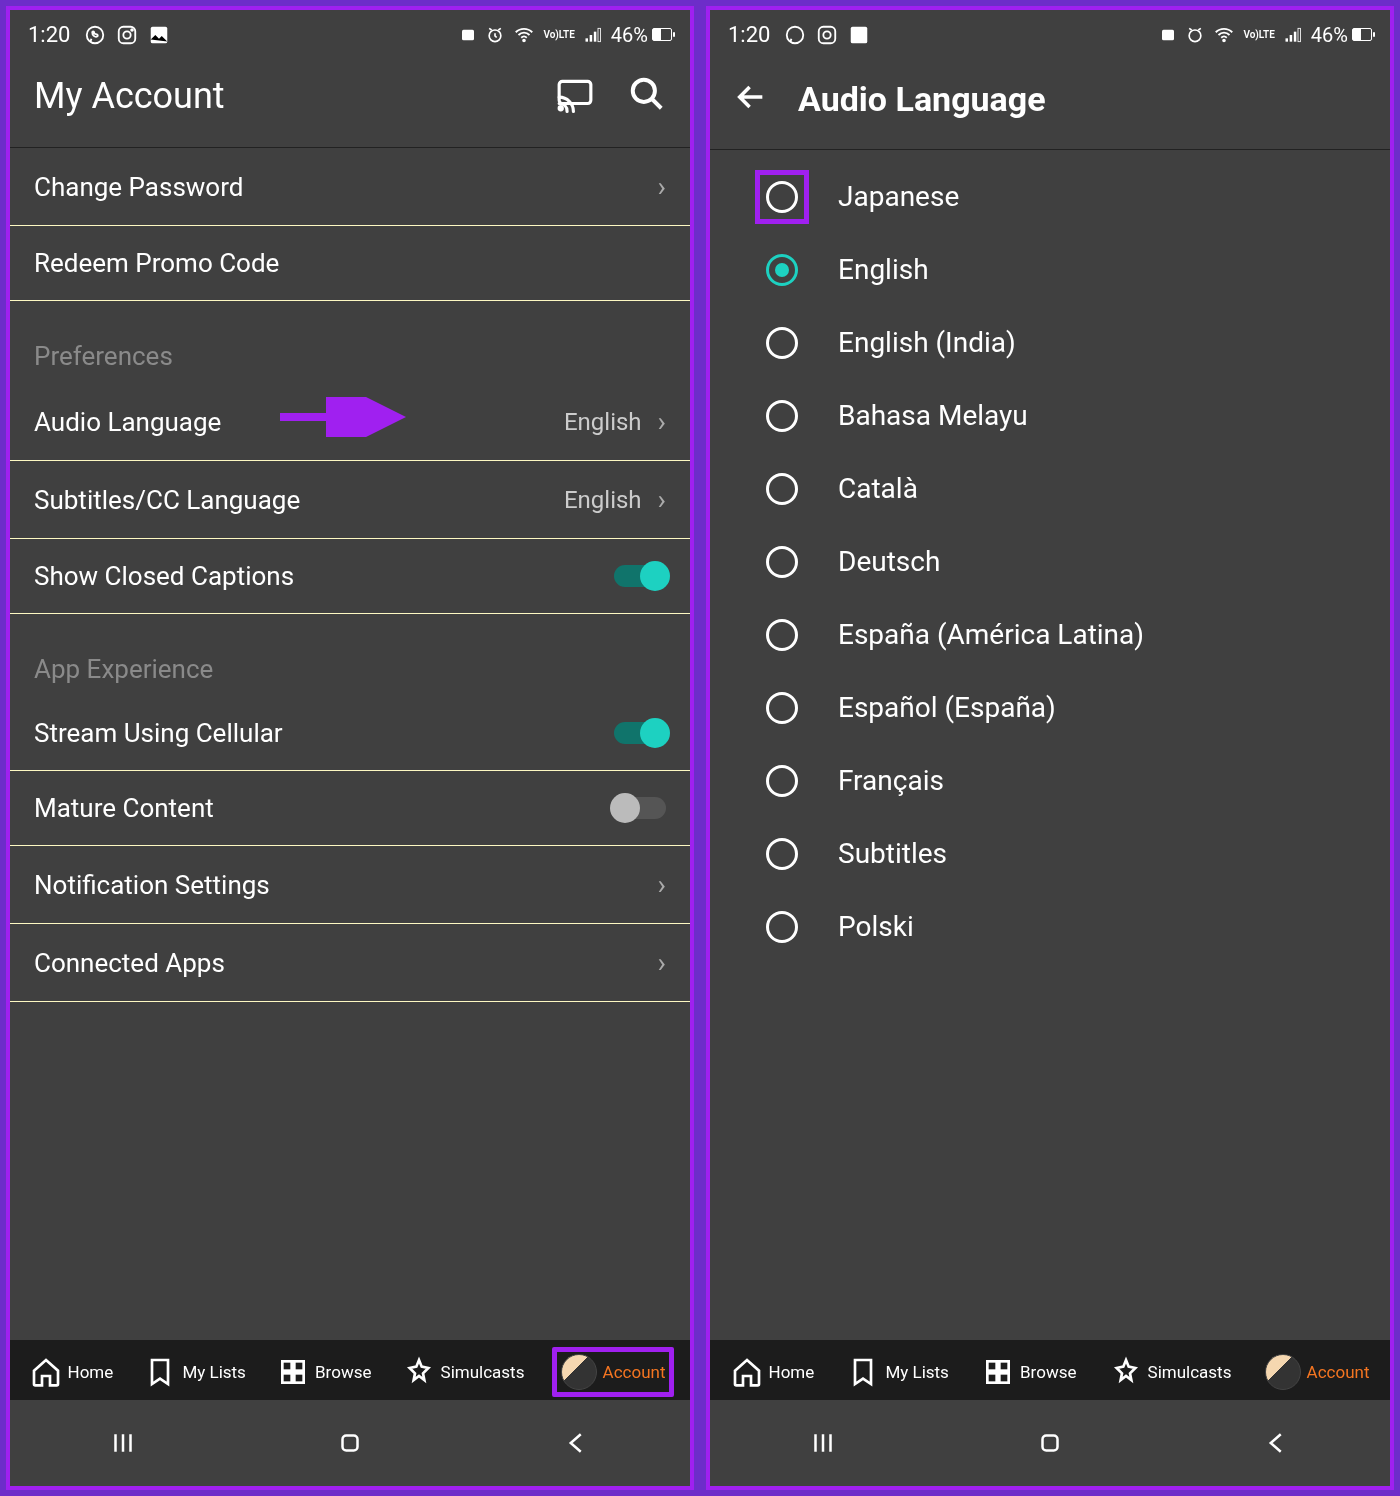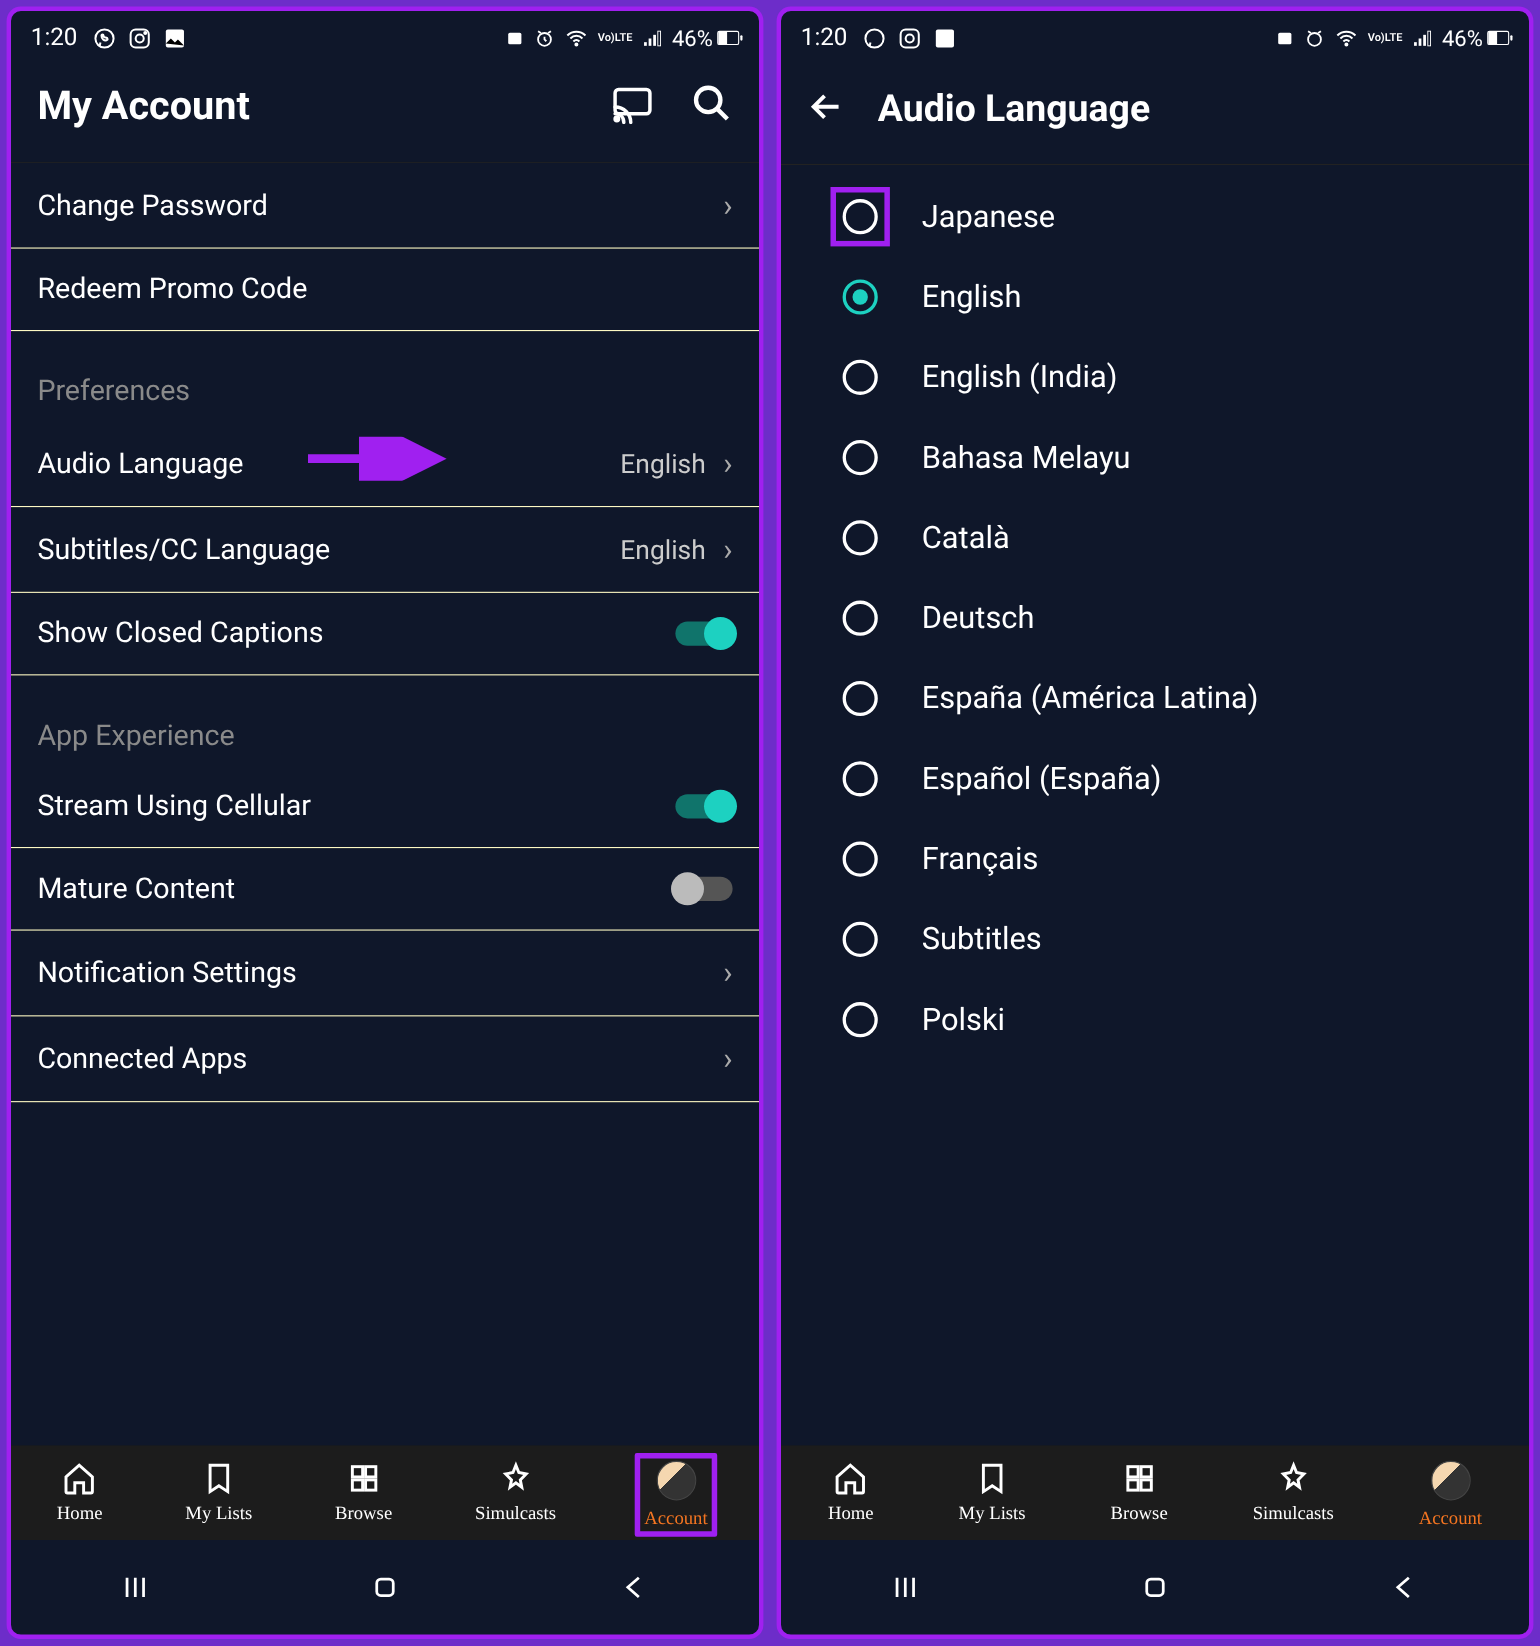--- a/index.html
+++ b/index.html
@@ -7,23 +7,23 @@
     background: #6d2dc9;
     font-family: -apple-system, "Segoe UI", Roboto, Helvetica, Arial, sans-serif;
     width: 1400px;
     height: 1496px;
     display: flex;
     gap: 12px;
     padding: 6px;
   }
   .phone {
     flex: 1;
-    background: #0f172a;
+    background: #404040;
     border: 4px solid #a020f0;
-    border-radius: 13px;
+    border-radius: 0;
     display: flex;
     flex-direction: column;
     color: #fff;
     position: relative;
     overflow: hidden;
   }
   .status-bar {
     display: flex;
     align-items: center;
     justify-content: space-between;
@@ -50,21 +50,21 @@
   .battery-body::after {
     content: ""; position: absolute; right: -4px; top: 3px;
     width: 2px; height: 5px; background: #fff; border-radius: 1px;
   }
   .battery-fill { background: #fff; height: 100%; }
   
   .app-header {
     display: flex; align-items: center; justify-content: space-between;
     padding: 20px 24px 30px;
   }
-  .app-header .title { font-size: 36px; font-weight: 700; }
+  .app-header .title { font-size: 36px; font-weight: 400; }
   .app-header .actions { display: flex; gap: 34px; align-items: center; }
   .app-header .actions svg { width: 38px; height: 38px; }
   
   .sub-header {
     display: flex; align-items: center; gap: 30px;
     padding: 24px 24px 30px;
     border-bottom: 1px solid #222;
   }
   .sub-header .title { font-size: 34px; font-weight: 700; }
   .sub-header svg { width: 34px; height: 34px; }
@@ -122,24 +122,23 @@
     padding: 6px;
     margin: -11px;
   }
   
   .tab-bar {
     background: #1c1c1c;
     display: flex; justify-content: space-around;
     padding: 14px 4px 10px;
   }
   .tab {
-    display: flex; flex-direction: column; align-items: center; gap: 6px;
+    display: flex; flex-direction: row; align-items: center; gap: 6px;
     font-size: 17px; color: #fff;
     position: relative;
-    font-family: Liberation Serif, serif;
   }
   .tab.active { color: #f47521; }
   .tab svg { width: 32px; height: 32px; }
   .tab .avatar {
     width: 36px; height: 36px; border-radius: 50%;
     background: linear-gradient(135deg,#f5d7b0 40%, #333 40%);
     border: 1px solid #444;
   }
   .tab.highlight-account {
     border: 5px solid #a020f0;

